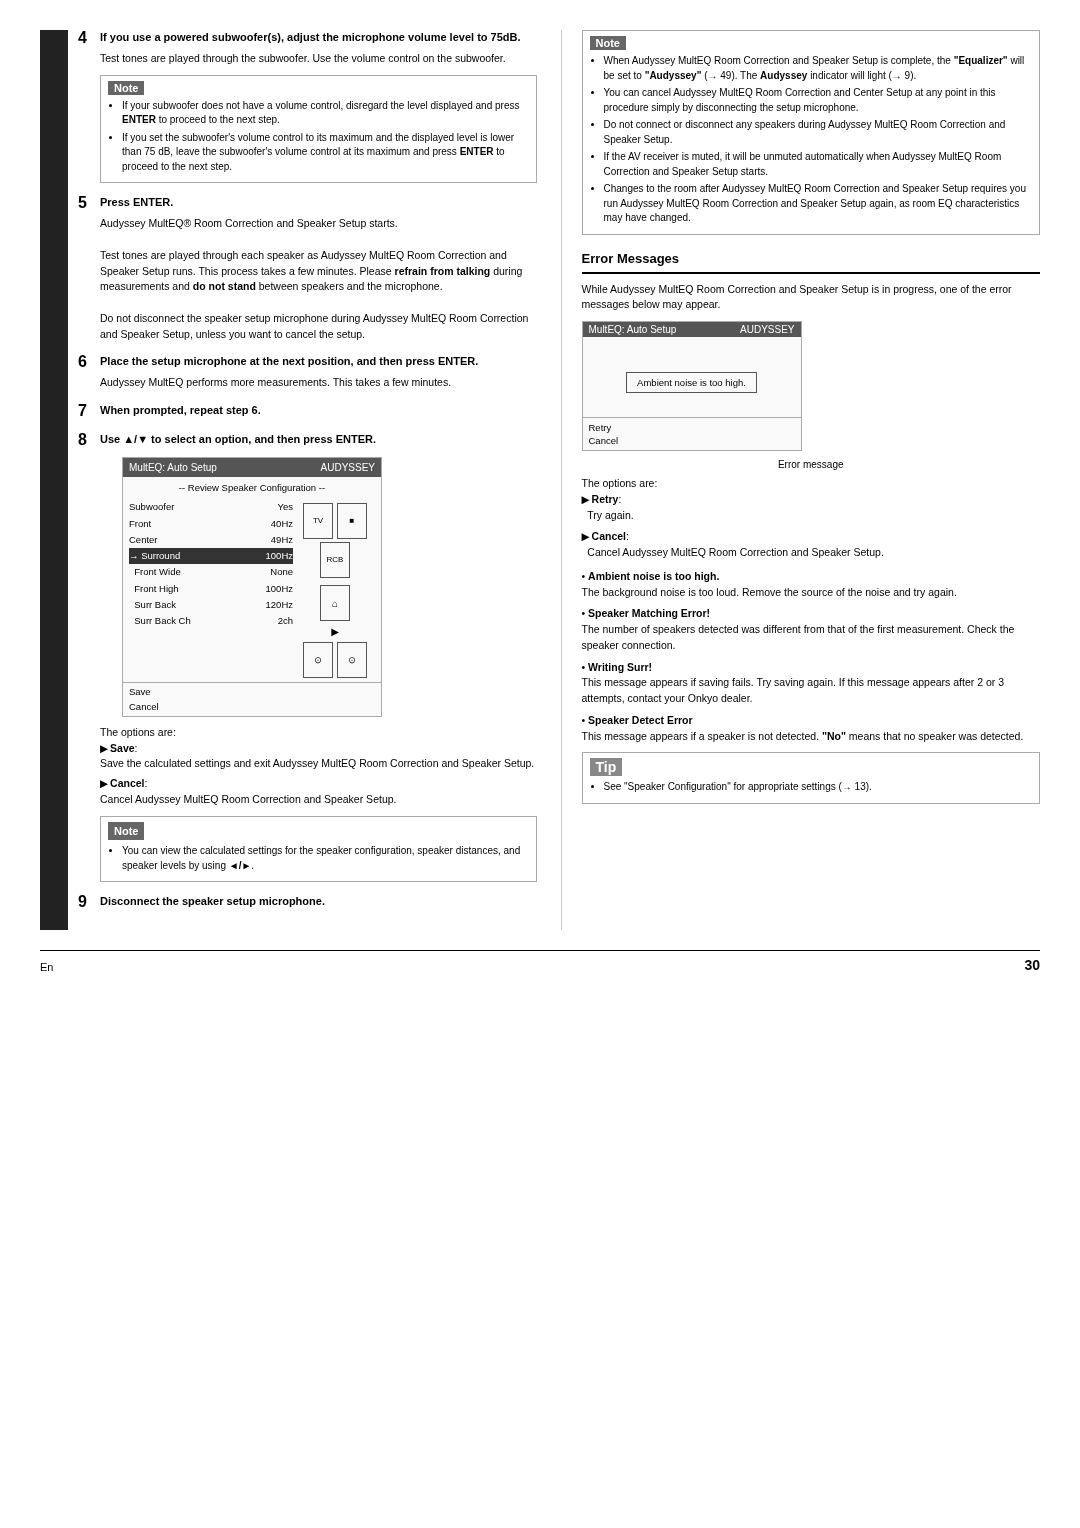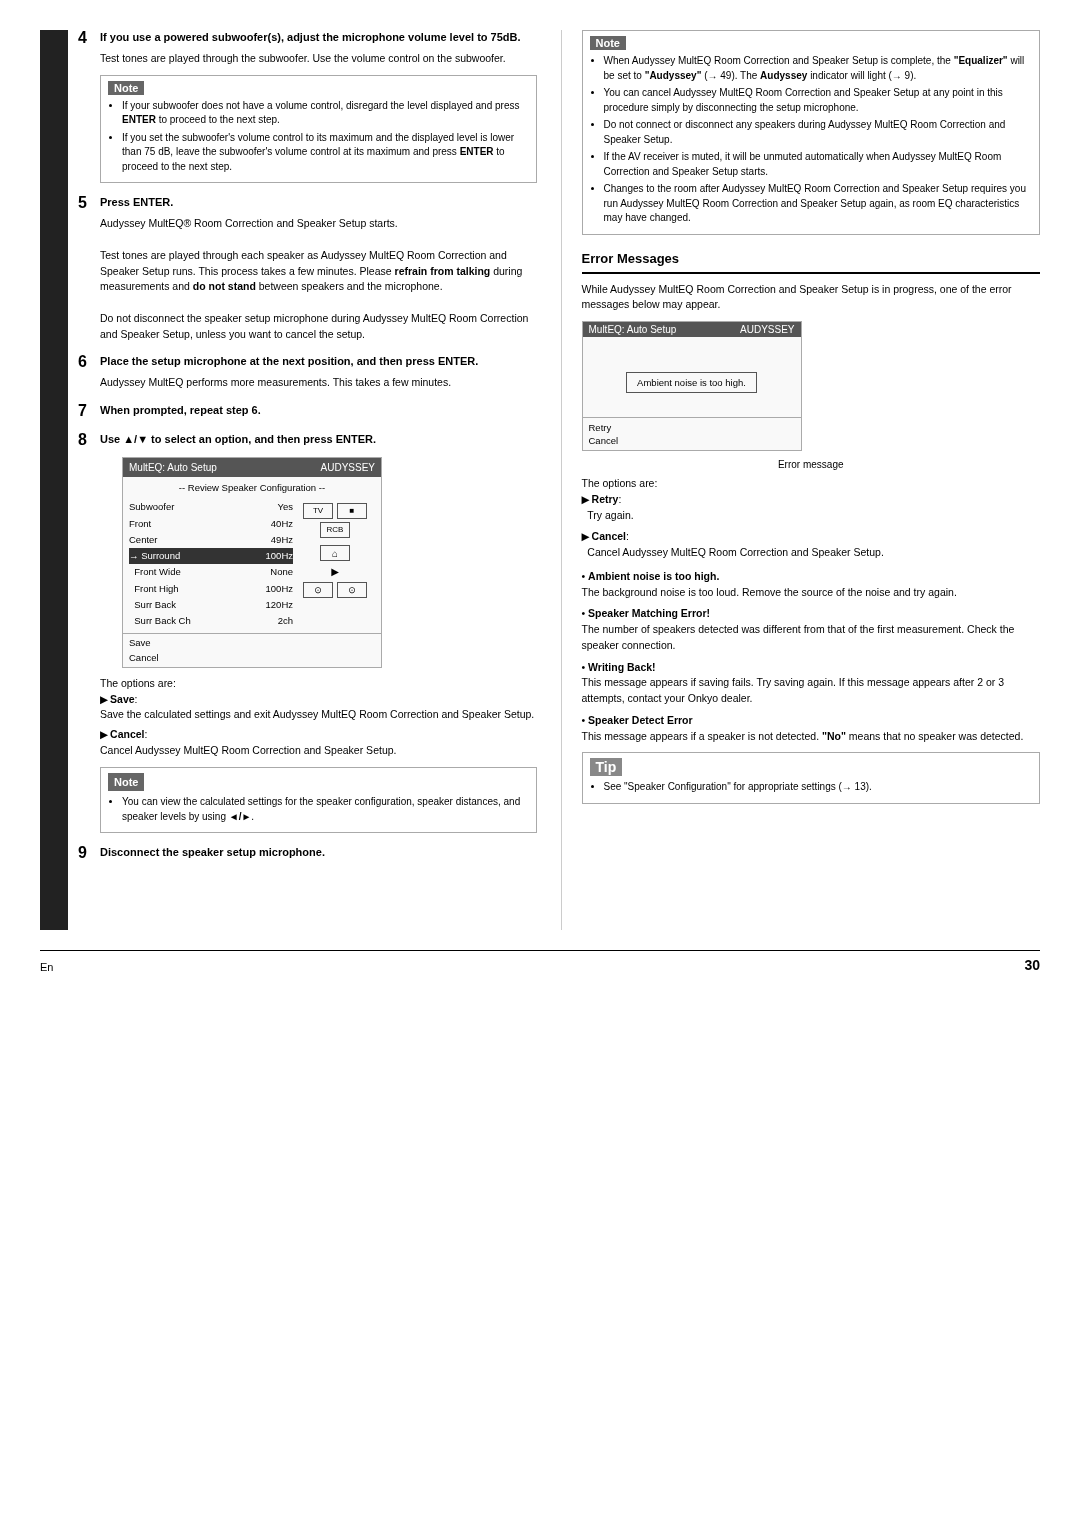--- a/index.html
+++ b/index.html
@@ -244,21 +244,21 @@
     .screen-right {
       width: 80px;
       display: flex;
       flex-direction: column;
       gap: 3px;
       align-items: center;
       padding-top: 4px;
     }
     .speaker-icon {
       width: 30px;
-      height: 16px;
+      height: 36px;
       border: 1px solid #555;
       display: flex;
       align-items: center;
       justify-content: center;
       font-size: 8px;
     }
   </style>
 </head>
 <body>
 
@@ -417,21 +417,21 @@
       </div>
 
     </div>
 
     <div class="right-col">
 
       <div class="note-box no-margin" style="margin-left:0; margin-top:0;">
         <div class="note-title">Note</div>
         <ul>
           <li>When Audyssey MultEQ Room Correction and Speaker Setup is complete, the <b>"Equalizer"</b> will be set to <b>"Audyssey"</b> (→ 49). The <b>Audyssey</b> indicator will light (→ 9).</li>
-          <li>You can cancel Audyssey MultEQ Room Correction and Speaker Setup at any point in this procedure simply by disconnecting the setup microphone.</li>
+          <li>You can cancel Audyssey MultEQ Room Correction and Center Setup at any point in this procedure simply by disconnecting the setup microphone.</li>
           <li>Do not connect or disconnect any speakers during Audyssey MultEQ Room Correction and Speaker Setup.</li>
           <li>If the AV receiver is muted, it will be unmuted automatically when Audyssey MultEQ Room Correction and Speaker Setup starts.</li>
           <li>Changes to the room after Audyssey MultEQ Room Correction and Speaker Setup requires you run Audyssey MultEQ Room Correction and Speaker Setup again, as room EQ characteristics may have changed.</li>
         </ul>
       </div>
 
       <div class="section-title">Error Messages</div>
       <div class="step-body" style="margin-left:0; margin-bottom:8px;">While Audyssey MultEQ Room Correction and Speaker Setup is in progress, one of the error messages below may appear.</div>
 
       <div class="error-screen-box">
@@ -465,21 +465,21 @@
         <span>• </span><span class="bullet-title">Ambient noise is too high.</span><br>
         <span>The background noise is too loud. Remove the source of the noise and try again.</span>
       </div>
 
       <div class="bullet-section">
         <span>• </span><span class="bullet-title">Speaker Matching Error!</span><br>
         <span>The number of speakers detected was different from that of the first measurement. Check the speaker connection.</span>
       </div>
 
       <div class="bullet-section">
-        <span>• </span><span class="bullet-title">Writing Back!</span><br>
+        <span>• </span><span class="bullet-title">Writing Surr!</span><br>
         <span>This message appears if saving fails. Try saving again. If this message appears after 2 or 3 attempts, contact your Onkyo dealer.</span>
       </div>
 
       <div class="bullet-section">
         <span>• </span><span class="bullet-title">Speaker Detect Error</span><br>
         <span>This message appears if a speaker is not detected. <b>"No"</b> means that no speaker was detected.</span>
       </div>
 
       <div class="note-box no-margin" style="margin-left:0; margin-top:8px;">
         <div class="tip-title">Tip</div>

